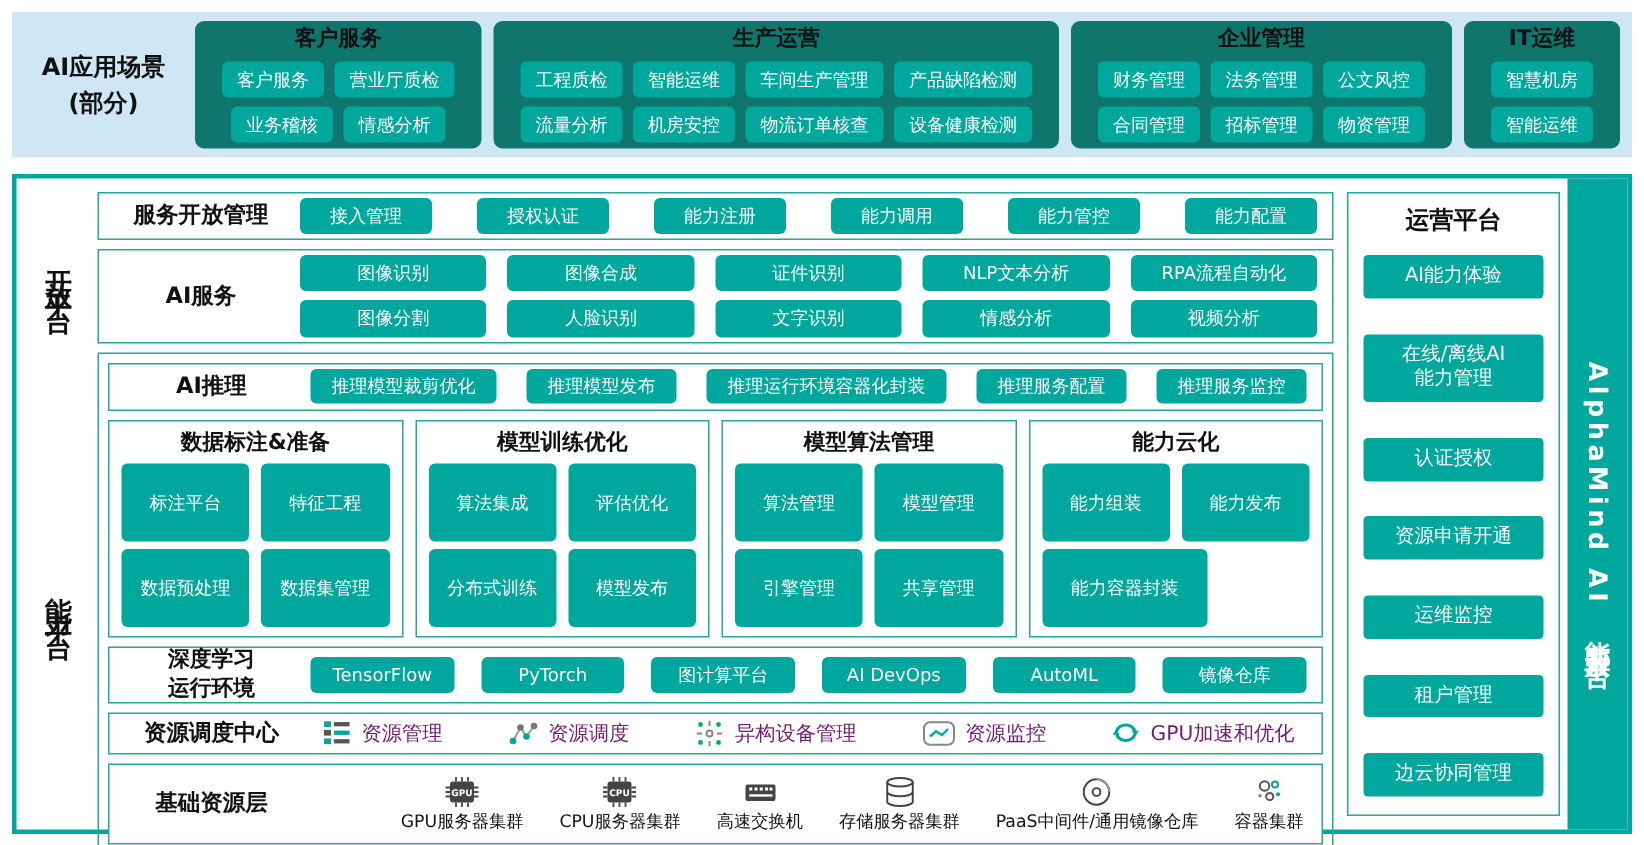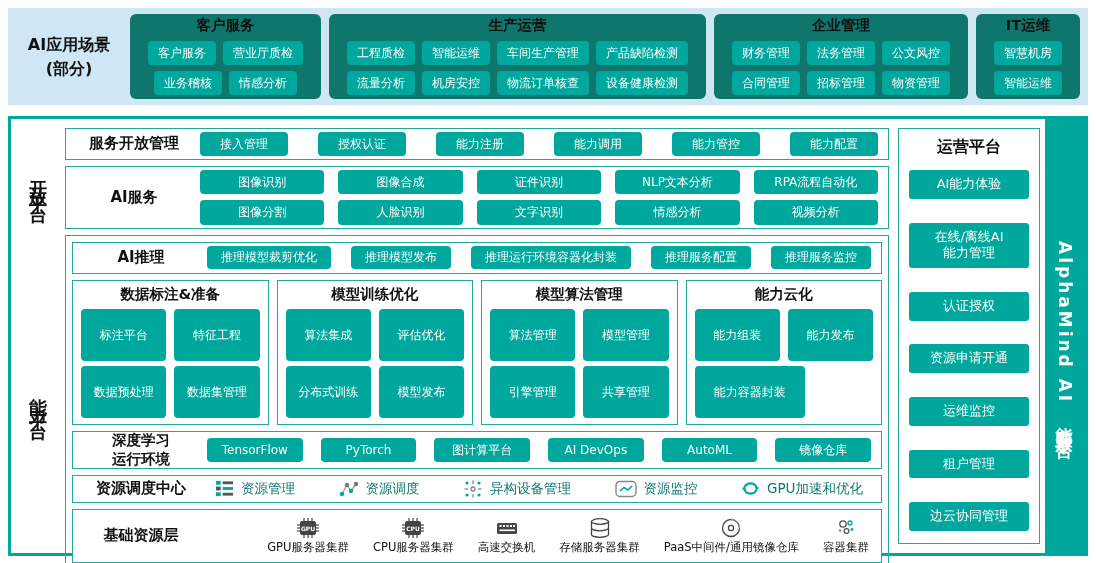--- a/index.html
+++ b/index.html
@@ -48,21 +48,21 @@
   .sub-box{flex:1;border:1px solid var(--teal-border);display:flex;flex-direction:column;padding:4px 8px 6px;gap:5px;min-width:0;}
   .sub-title{font-weight:bold;font-size:14.5px;text-align:center;}
   .sub-box .chip-row{flex:1;gap:8px;justify-content:stretch;}
   .sub-box .chip{flex:1 1 0;display:flex;align-items:center;justify-content:center;padding:18px 4px;min-width:0;overflow:hidden;}
   .sub-box.cloud .row2{justify-content:flex-start;align-items:center;}
   .sub-box.cloud .row2 .chip{flex:0 0 62%;}
   .r-dl{height:38px;}
   .r-dl .row-label{font-size:14.5px;}
   .r-sched{height:28px;}
   .sched-items{flex:1;display:flex;justify-content:space-between;align-items:center;padding:0 8px;}
-  .sched-item{display:flex;align-items:center;gap:7px;font-size:13.5px;color:#0f766e;white-space:nowrap;}
+  .sched-item{display:flex;align-items:center;gap:7px;font-size:13.5px;color:#701a75;white-space:nowrap;}
   .r-base{height:54px;padding:2px 10px;}
   .base-items{flex:1;display:flex;justify-content:flex-end;align-items:center;padding:0 2px;gap:24px;}
   .base-item{display:flex;flex-direction:column;align-items:center;gap:1px;font-size:11.5px;color:#111;white-space:nowrap;}
   .icon{display:inline-flex;align-items:center;justify-content:center;}
 
   
   .ops-col{flex:0 0 142px;margin:9px 5px;border:1px solid var(--teal-border);display:flex;
     flex-direction:column;align-items:center;padding:8px 10px 12px;}
   .ops-title{font-weight:bold;font-size:16px;}
   .ops-list{flex:1;width:100%;display:flex;flex-direction:column;justify-content:space-between;margin-top:12px;}

